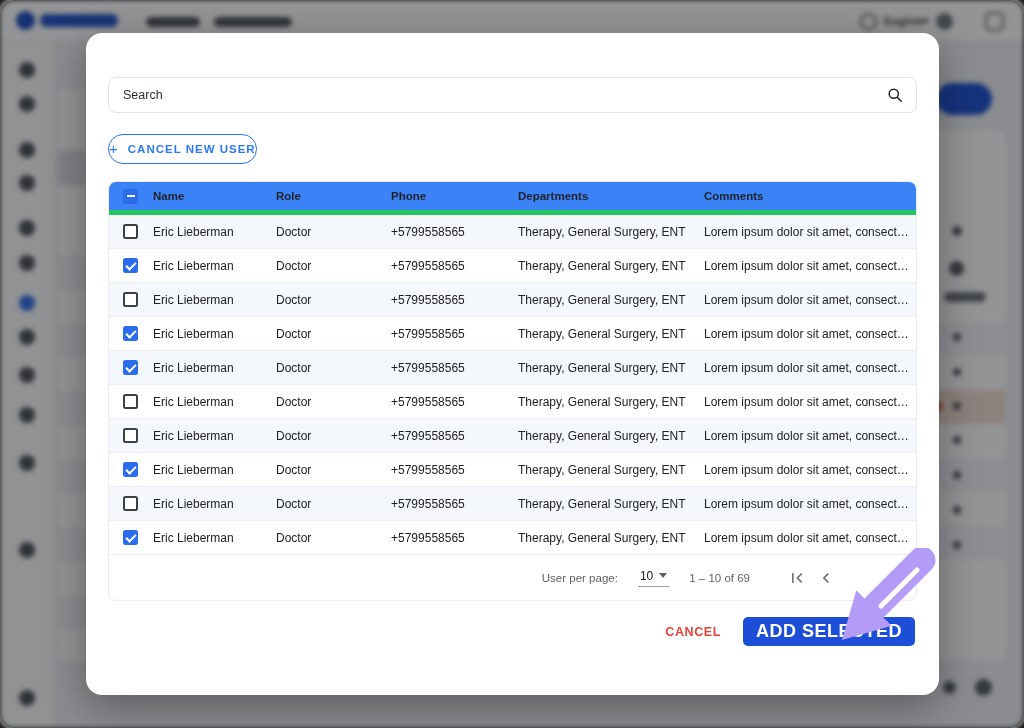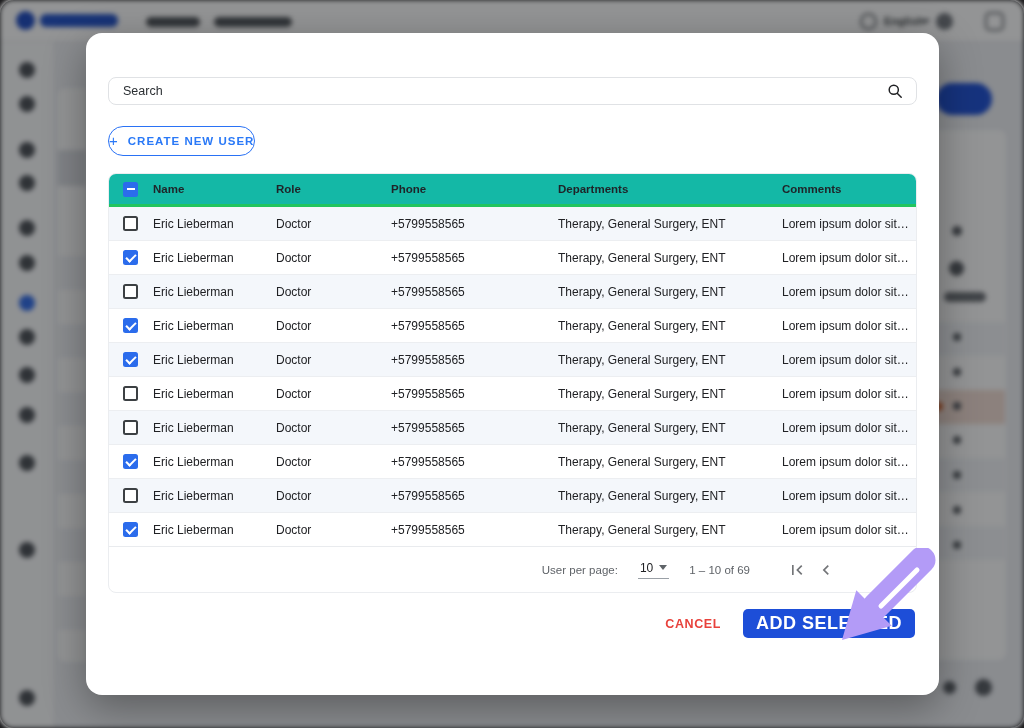--- a/index.html
+++ b/index.html
@@ -40,41 +40,41 @@
   
   .scrim { position:absolute; inset:0; border-radius:14px; background:rgba(15,17,21,0.45); }
 
   
   .modal { position:absolute; left:86px; top:33px; width:853px; height:662px; background:#ffffff;
            border-radius:16px; box-shadow:0 12px 40px rgba(0,0,0,0.35); padding:24px 22px 0 22px; }
   .modal-head { display:flex; align-items:flex-start; justify-content:space-between; height:30px; }
   .modal-title { font-size:22px; font-weight:500; color:#1f2125; letter-spacing:0.2px; }
   .close-btn { font-size:19px; color:#8a8d91; line-height:22px; cursor:default; padding:0 2px; }
 
-  .search-box { margin-top:20px; height:28px; border:1px solid #e0e2e5; border-radius:8px;
+  .search-box { margin-top:20px; height:36px; border:1px solid #e0e2e5; border-radius:8px;
                 display:flex; align-items:center; padding:0 12px 0 14px; }
   .search-box input { flex:1; border:none; outline:none; font-size:12.5px; color:#202124;
                       font-family:"Liberation Sans", sans-serif; background:transparent; }
   .search-box input::placeholder { color:#2b2f33; opacity:1; }
   .search-ic { width:18px; height:18px; flex:0 0 auto; }
 
   .create-btn { margin-top:21px; height:30px; border:1.5px solid #2a72f5; border-radius:16px;
                 display:flex; align-items:center; justify-content:center; gap:9px;
                 color:#2a79f7; font-size:11.5px; font-weight:bold; letter-spacing:1px; background:#fff; }
   .create-plus { font-size:15px; font-weight:normal; margin-top:-1px; }
 
   .table-card { margin-top:17px; border:1px solid #ebedf0; border-radius:8px; overflow:hidden; }
-  .thead { display:flex; align-items:center; height:33px; background:#14b8a6; border-bottom:3px solid #22c55e; }
+  .thead { display:flex; align-items:center; height:33px; background:#3b82f6; border-bottom:5px solid #22c55e; }
   .trow  { display:flex; align-items:center; height:34px; background:#fff; border-bottom:1px solid #eceef1; }
   .trow.alt { background:#f4f7fb; }
   .trow:last-child { border-bottom:1px solid #e9ebee; }
   .th { font-size:11.5px; font-weight:bold; color:#1f2328; }
   .td { font-size:12px; color:#202124; }
   .c-cb { width:44px; padding-left:14px; display:flex; align-items:center; }
-  .c-name { width:123px; } .c-role { width:115px; } .c-phone { width:127px; } .c-dept { width:224px;margin-left:40px; }
+  .c-name { width:123px; } .c-role { width:115px; } .c-phone { width:127px; } .c-dept { width:186px; }
   .c-comments { flex:1; white-space:nowrap; overflow:hidden; text-overflow:ellipsis; padding-right:4px; }
 
   .cb { width:15px; height:15px; border:2px solid #3c4043; border-radius:2.5px;
         display:flex; align-items:center; justify-content:center; background:#fff; }
   .cb.checked { background:#2b6cec; border-color:#2b6cec; }
   .cb.checked::after { content:""; width:8px; height:4px; border-left:2px solid #fff; border-bottom:2px solid #fff;
                        transform:rotate(-45deg); margin-top:-2px; }
   .cb.indet { background:#2b6cec; border-color:#2b6cec; }
   .cb.indet::after { content:""; width:8px; height:2px; background:#fff; }
 
@@ -166,21 +166,21 @@
     <div class="search-box">
       <input type="text" placeholder="Search" style="">
       <svg class="search-ic" viewBox="0 0 22 22">
         <circle cx="9.5" cy="9.5" r="5.6" fill="none" stroke="#202124" stroke-width="1.8"></circle>
         <line x1="14" y1="14" x2="18.6" y2="18.6" stroke="#202124" stroke-width="1.8" stroke-linecap="round"></line>
       </svg>
     </div>
 
     <button class="create-btn">
       <span class="create-plus">+</span>
-      <span>CREATE NEW USER</span>
+      <span>CANCEL NEW USER</span>
     </button>
 
     <div class="table-card">
       <div class="thead">
         <div class="c-cb">
             <span class="cb indet"></span>
           </div>
         <div class="th c-name">Name</div>
         <div class="th c-role">Role</div>
         <div class="th c-phone">Phone</div>

